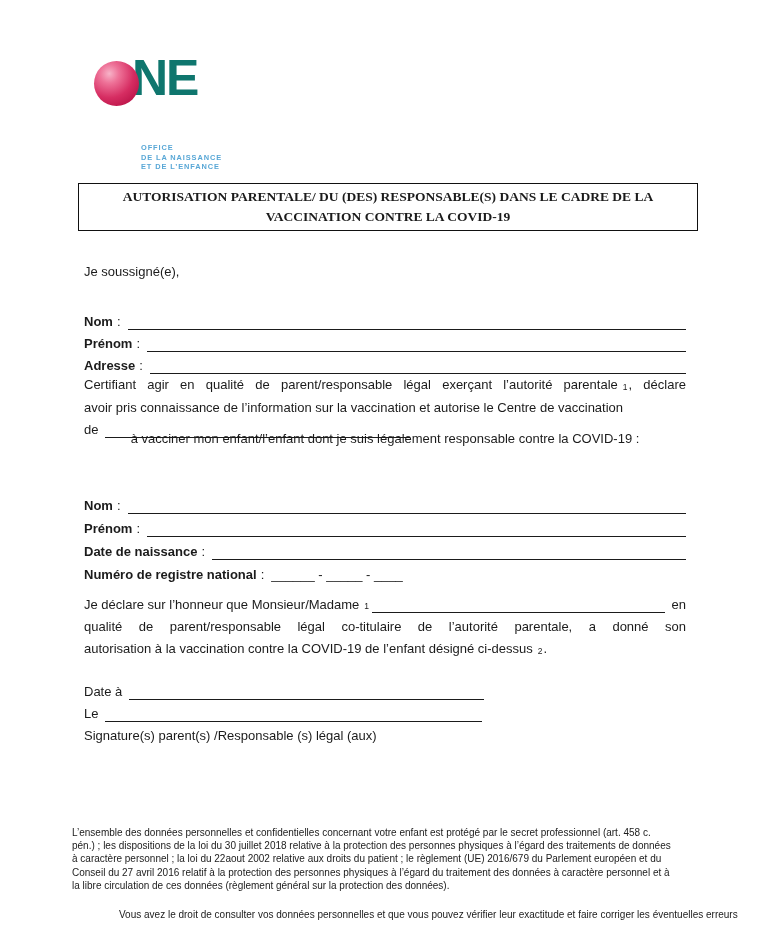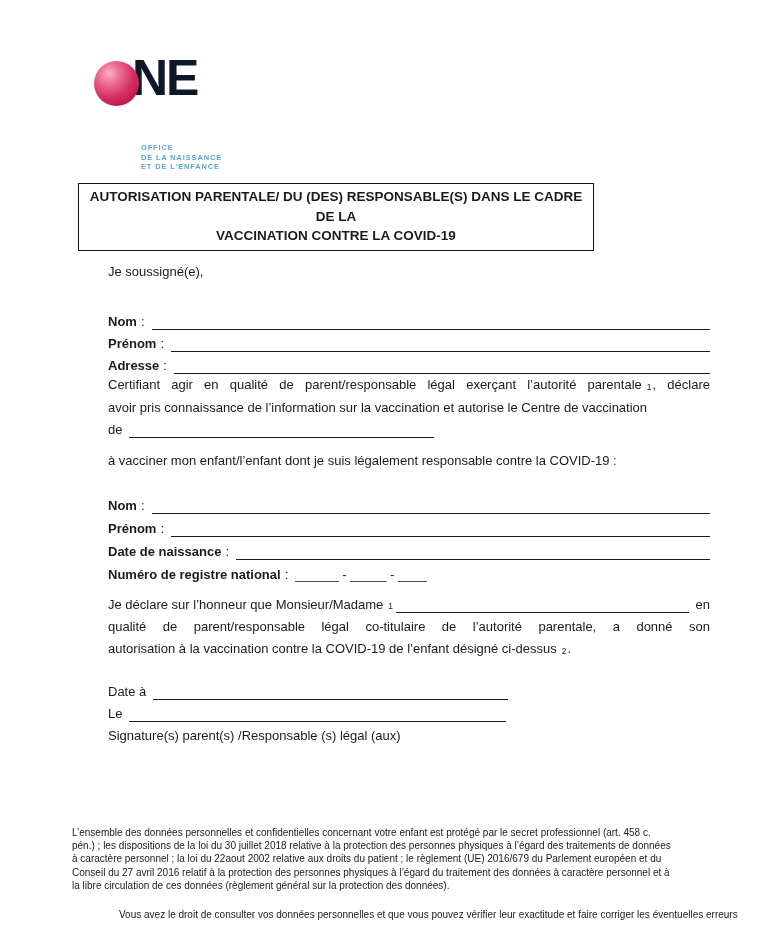--- a/index.html
+++ b/index.html
@@ -15,39 +15,39 @@
 
   
   .logo { position:absolute; left:94px; top:55px; width:160px; height:65px; }
   .logo-ball {
     position:absolute; left:0; top:6px; width:45px; height:45px; border-radius:50%;
     background: radial-gradient(circle at 34% 28%, #f7b3c8 0%, #ee7298 22%, #d62d62 55%, #b60f44 88%);
     z-index:2;
   }
   .logo-ne {
     position:absolute; left:38px; top:-7px; z-index:1;
-    font-size:50px; font-weight:bold; letter-spacing:-2px; color:#0f172a;
+    font-size:50px; font-weight:bold; letter-spacing:-2px; color:#0f766e;
     line-height:60px;
   }
   .logo-caption {
     position:absolute; left:47px; top:44px;
     font-size:7.4px; font-weight:bold; letter-spacing:0.9px; line-height:9.6px;
     color:#58a7d6; white-space:nowrap;margin-top:44px;
   }
 
   
   .title-box {
-    position:absolute; left:78px; top:183px; width:516px;
+    position:absolute; left:78px; top:183px; width:620px;
     border:1.6px solid #111;
     padding:3px 8px 4px;
-    text-align:center; font-weight:bold; font-size:13.5px; line-height:19.5px;
+    text-align:center; font-weight:bold; font-size:13.5px; line-height:19.5px;font-family:Liberation Serif, serif;
   }
 
   
-  .txt { font-size:13px; line-height:22px;margin-left:24px; }
+  .txt { font-size:13px; line-height:22px; }
   .body-block { position:absolute; left:84px; width:602px; }
   .j { text-align:justify; text-align-last:justify; white-space:nowrap; }
   .row { display:flex; line-height:22px; }
   .row23 { display:flex; line-height:23px; }
   .b { font-weight:bold; }
   .colon { margin:0 7px 0 4px; }
   .blank { flex:1; border-bottom:1.4px solid #1b1b1b; margin:0 0 3.5px 0; }
   .blank.gap { margin-left:2px; }
   .blank.fixed { flex:none; }
   .sub { font-size:8.5px; position:relative; top:1px; margin:0 1px 0 5px; }
@@ -102,21 +102,21 @@
   <div class="j">
     <span>Certifiant agir en qualité de parent/responsable légal exerçant l’autorité parentale</span><span class="sub">1</span><span>, déclare</span>
   </div>
   <div>avoir pris connaissance de l’information sur la vaccination et autorise le Centre de vaccination</div>
   <div class="row">
     <span>de</span>
       <span class="blank fixed" style="width:305px; margin-left:7px;"></span>
   </div>
 </div>
 
-<div class="body-block txt" style="top:450px;">à vacciner mon enfant/l’enfant dont je suis légalement responsable contre la COVID-19 :</div>
+<div class="body-block txt" style="top:428px;text-align:center;">à vacciner mon enfant/l’enfant dont je suis légalement responsable contre la COVID-19 :</div>
 
 <div class="body-block txt" style="top:494px;">
   <div class="row23">
     <span class="b">Nom</span>
       <span class="colon">:</span>
       <span class="blank"></span>
   </div>
   <div class="row23">
     <span class="b">Prénom</span>
       <span class="colon">:</span>

